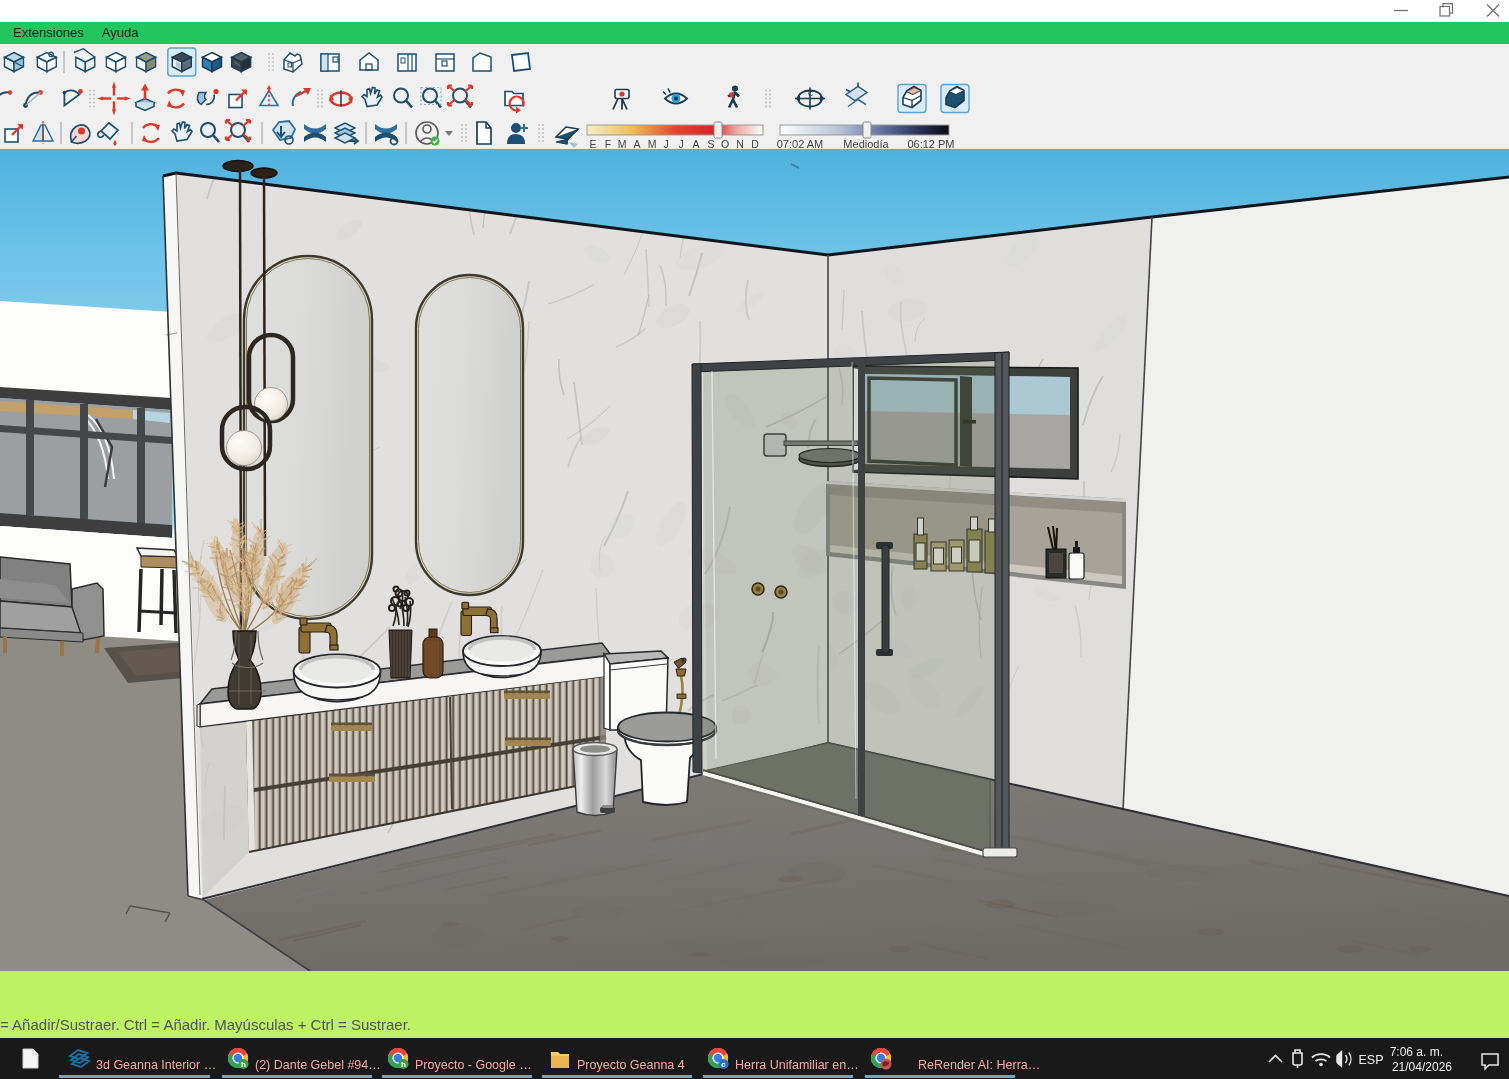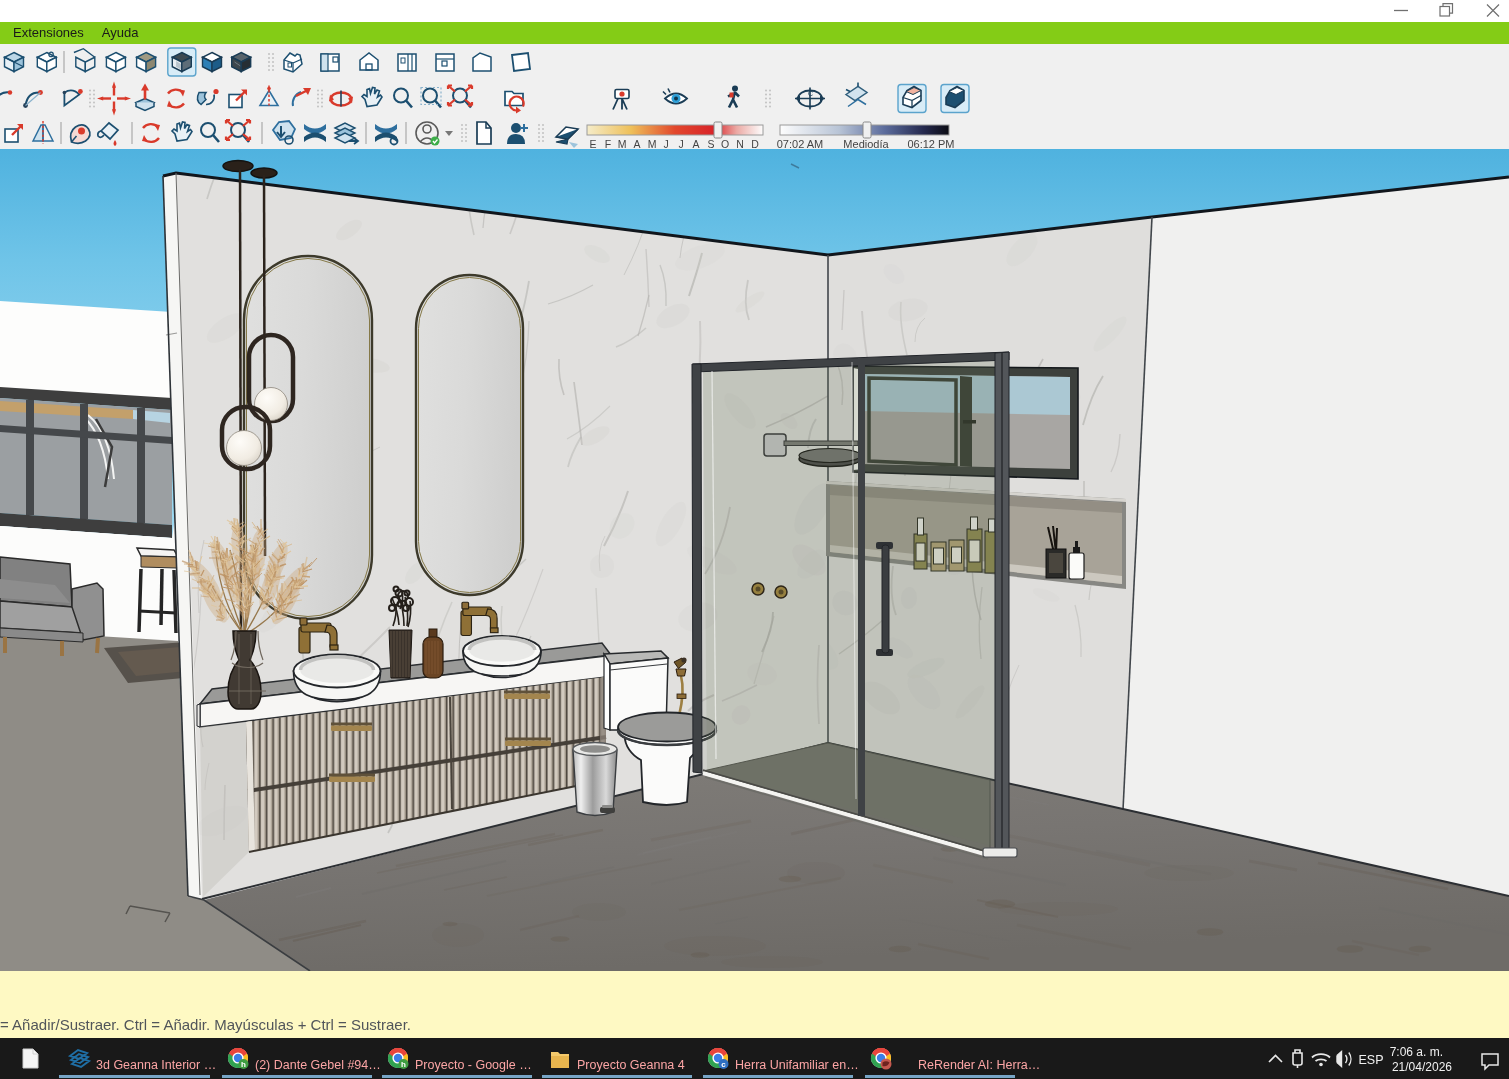--- a/index.html
+++ b/index.html
@@ -1,24 +1,24 @@
 <!DOCTYPE html>
 <html><head>
 <meta charset="utf-8">
 <style>
   html,body{margin:0;padding:0;width:1509px;height:1079px;overflow:hidden;
     font-family:"Liberation Sans",sans-serif;background:#fff;}
   .abs{position:absolute;}
   #titlebar{position:absolute;left:0;top:0;width:1509px;height:22px;background:#ffffff;}
-  #menubar{position:absolute;left:0;top:22px;width:1509px;height:22px;background:#84cc16;
+  #menubar{position:absolute;left:0;top:22px;width:1509px;height:22px;background:#22c55e;
     font-size:13px;color:#1a1a1a;}
   #menubar span{display:inline-block;padding:3px 9px 0 9px;}
   #toolbars{position:absolute;left:0;top:44px;width:1509px;height:105px;background:#f0f0f0;}
   #viewport{position:absolute;left:0;top:149px;width:1509px;height:822px;}
-  #statusbar{position:absolute;left:0;top:971px;width:1509px;height:67px;background:#fef9c3;}
+  #statusbar{position:absolute;left:0;top:971px;width:1509px;height:67px;background:#bef264;}
   #statusbar .msg{position:absolute;left:0px;top:45px;font-size:15px;color:#51555a;}
   #taskbar{position:absolute;left:0;top:1038px;width:1509px;height:41px;background:#191919;}
   .tbitem{position:absolute;top:0;height:54px;display:flex;align-items:center;color:#fca5a5;
     font-size:12.5px;font-weight:normal;white-space:nowrap;}
   .tbline{position:absolute;height:3px;background:#77a5c6;top:1075px;}
 </style>
 </head>
 <body>
 <div id="titlebar">
   <svg class="abs" style="left:1380px;top:0" width="129" height="22" viewBox="0 0 129 22">

